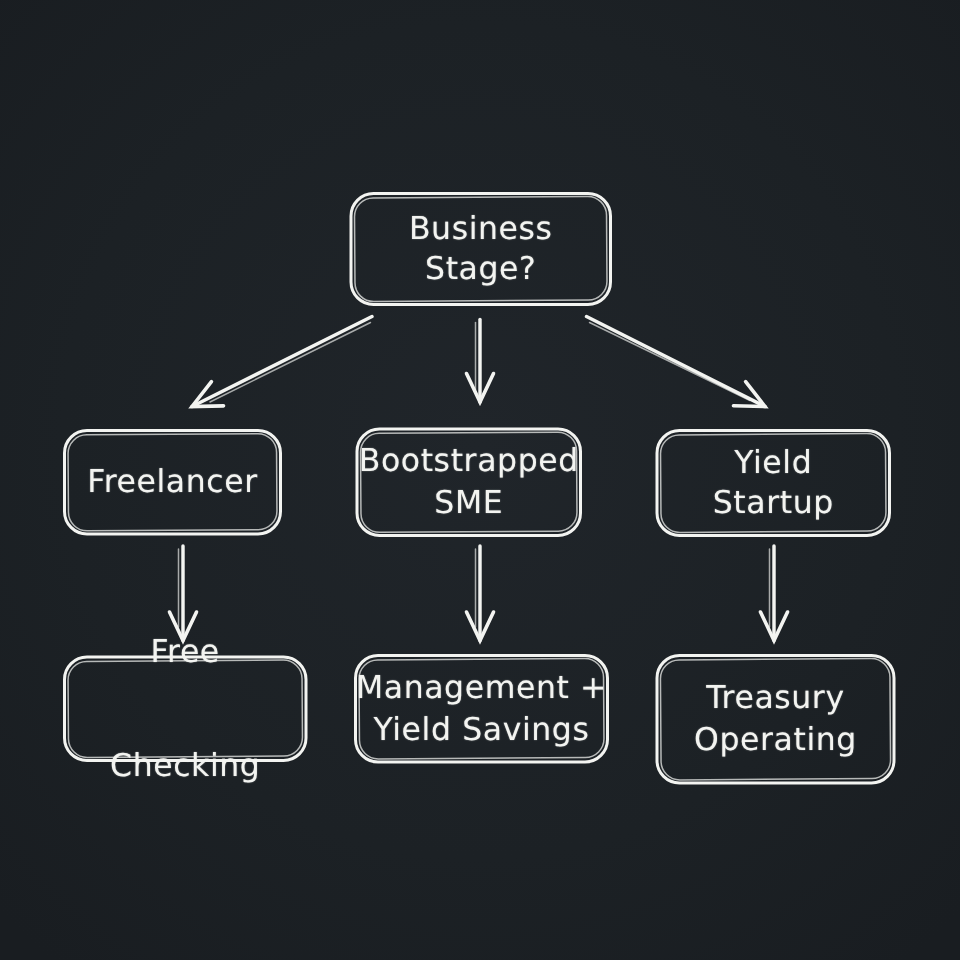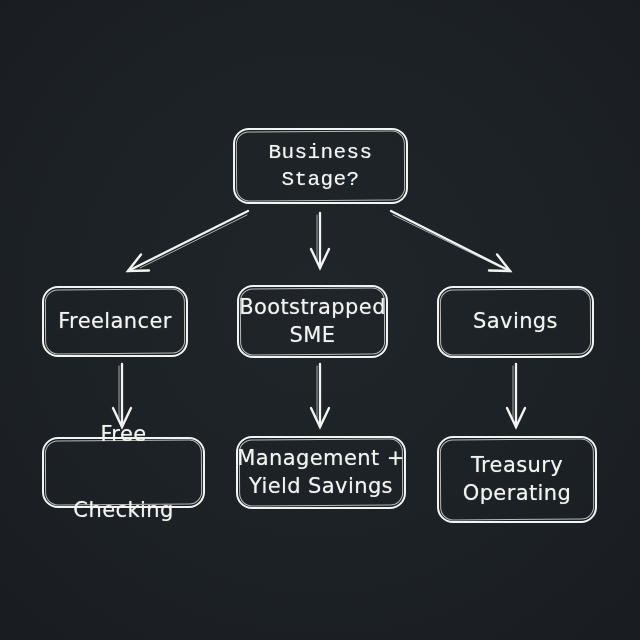--- a/index.html
+++ b/index.html
@@ -50,21 +50,21 @@
   .node .line {
     display: block;
     white-space: nowrap;
     font-size: 21px;
     line-height: 1.3;
     letter-spacing: 0.4px;
     font-weight: 500;
     text-shadow: 0 0 1px rgba(243,244,241,0.55);
   }
   
-  .node-root        { left: 233px; top: 128px; width: 175px; height: 76px; font-family: Liberation Mono, monospace; }
+  .node-root        { left: 233px; top: 128px; width: 175px; height: 76px; }
   .node-freelancer  { left:  42px; top: 286px; width: 146px; height: 71px; }
   .node-bootstrapped{ left: 237px; top: 285px; width: 151px; height: 73px; }
   .node-funded      { left: 437px; top: 286px; width: 157px; height: 72px; }
   .node-free-checking { left:  42px; top: 437px; width: 163px; height: 71px; gap: 48px; }
   .node-operating     { left: 236px; top: 436px; width: 170px; height: 73px; }
   .node-treasury      { left: 437px; top: 436px; width: 160px; height: 87px; }
   .shaft { stroke: var(--ink); stroke-width: 2.3; stroke-linecap: round; fill: none; }
   .shaft-ghost { stroke: var(--ink); stroke-width: 1; stroke-linecap: round; fill: none; opacity: 0.65; }
 </style>
 </head>
@@ -115,21 +115,22 @@
     <span class="line">Freelancer</span>
     <span class="line"></span>
   </div>
 
   <div class="node node-bootstrapped">
     <span class="line">Bootstrapped</span>
     <span class="line">SME</span>
   </div>
 
   <div class="node node-funded">
-    <span class="line">Savings</span>
+    <span class="line">Yield</span>
+    <span class="line">Startup</span>
   </div>
 
   <div class="node node-free-checking">
     <span class="line">Free</span>
     <span class="line">Checking</span>
   </div>
 
   <div class="node node-operating">
     <span class="line">Management +</span>
     <span class="line">Yield Savings</span>

